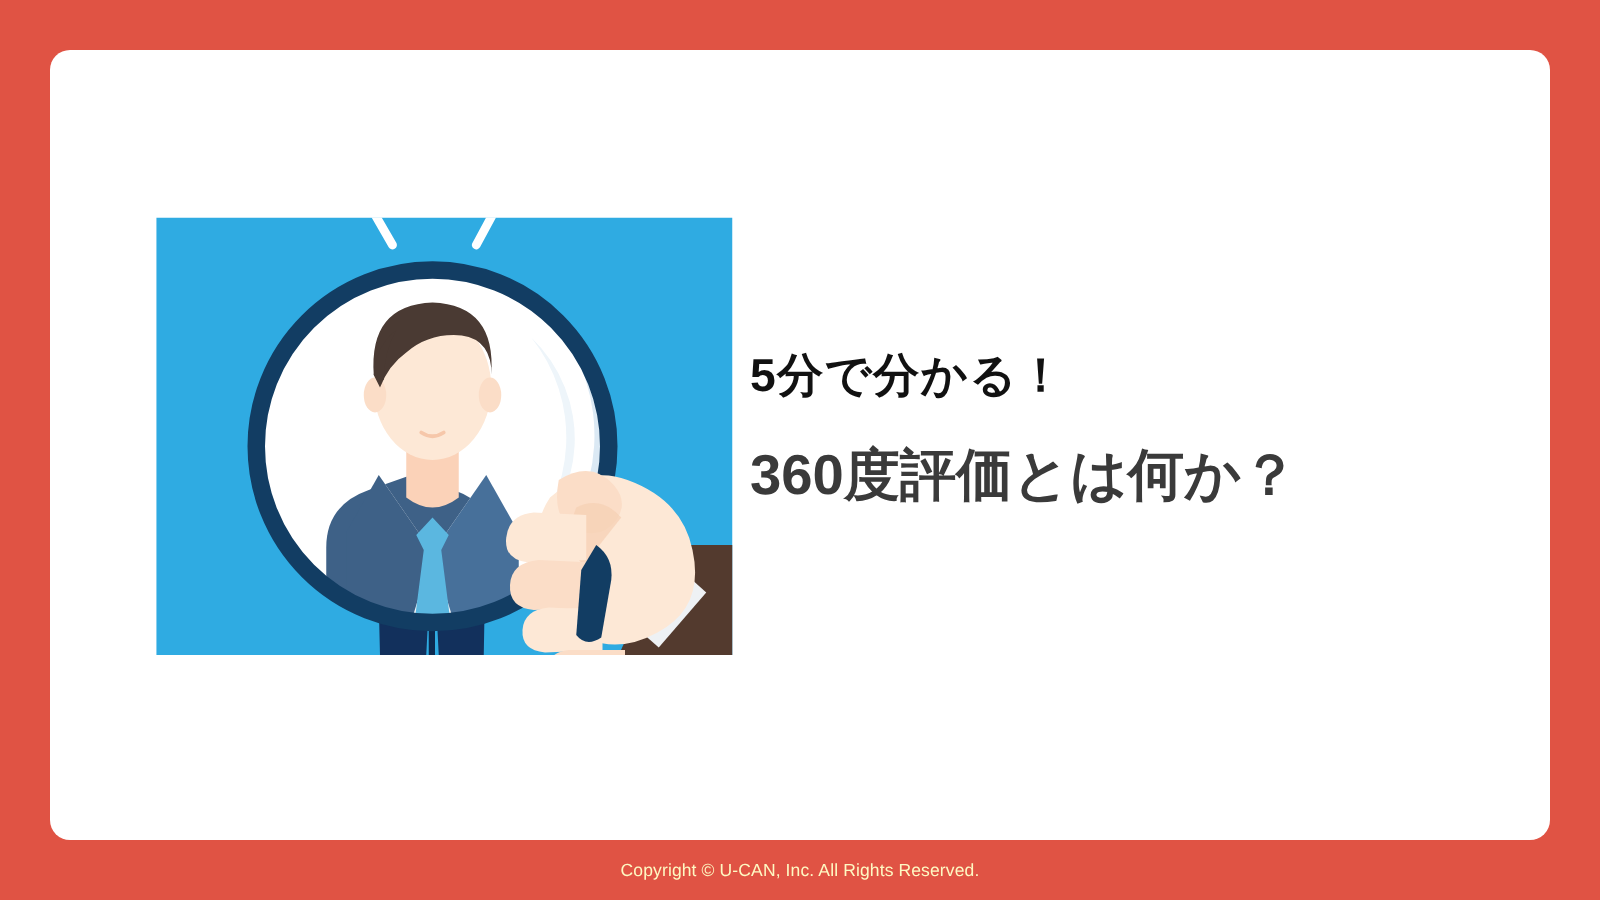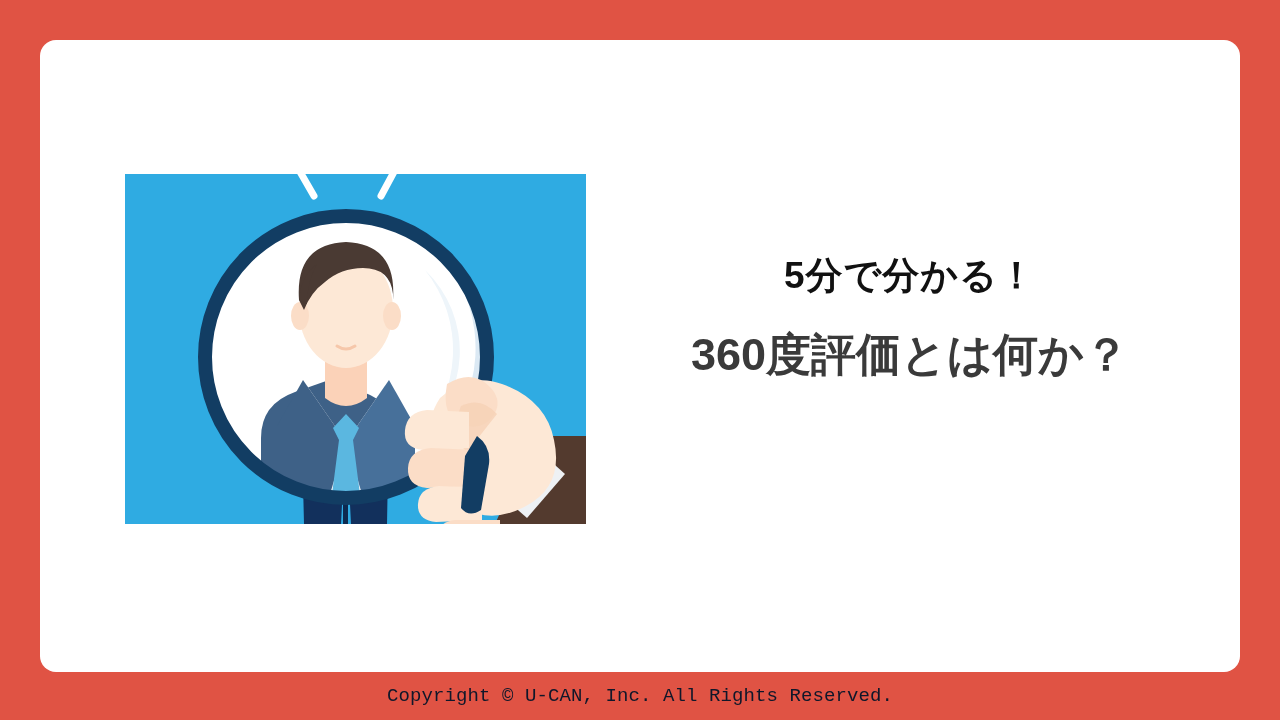--- a/index.html
+++ b/index.html
@@ -29,23 +29,23 @@
     position:absolute;
     left:85px; top:134px;
     width:461px; height:350px;
   }
   .illus-svg { display:block; width:461px; height:350px; }
 
   
   .text-block {
     position:absolute;
     left:560px;
-    top:214px;
+    top:239px;
     width:620px;
-    text-align:center;
+    text-align:left;
   }
   .subtitle {
     font-size:37px;
     font-weight:bold;
     color:#111111;
     letter-spacing:1px;
     line-height:1.2;
     white-space:nowrap;
   }
   .main-title {
@@ -62,24 +62,23 @@
   .footer {
     position:absolute;
     left:0; bottom:0;
     width:1280px;
     height:48px;
     display:flex;
     align-items:center;
     justify-content:center;
   }
   .footer-text {
-    color:#0f172a;
-    font-size:19px;
+    color:#fef9c3;
+    font-size:14px;
     letter-spacing:0.1px;
-    font-family:Liberation Mono, monospace;
   }
 </style>
 </head>
 <body>
 
 <div class="card">
 
   <div class="illus-wrap">
     <svg class="illus-svg" viewBox="0 0 461 350" xmlns="http://www.w3.org/2000/svg">
 

